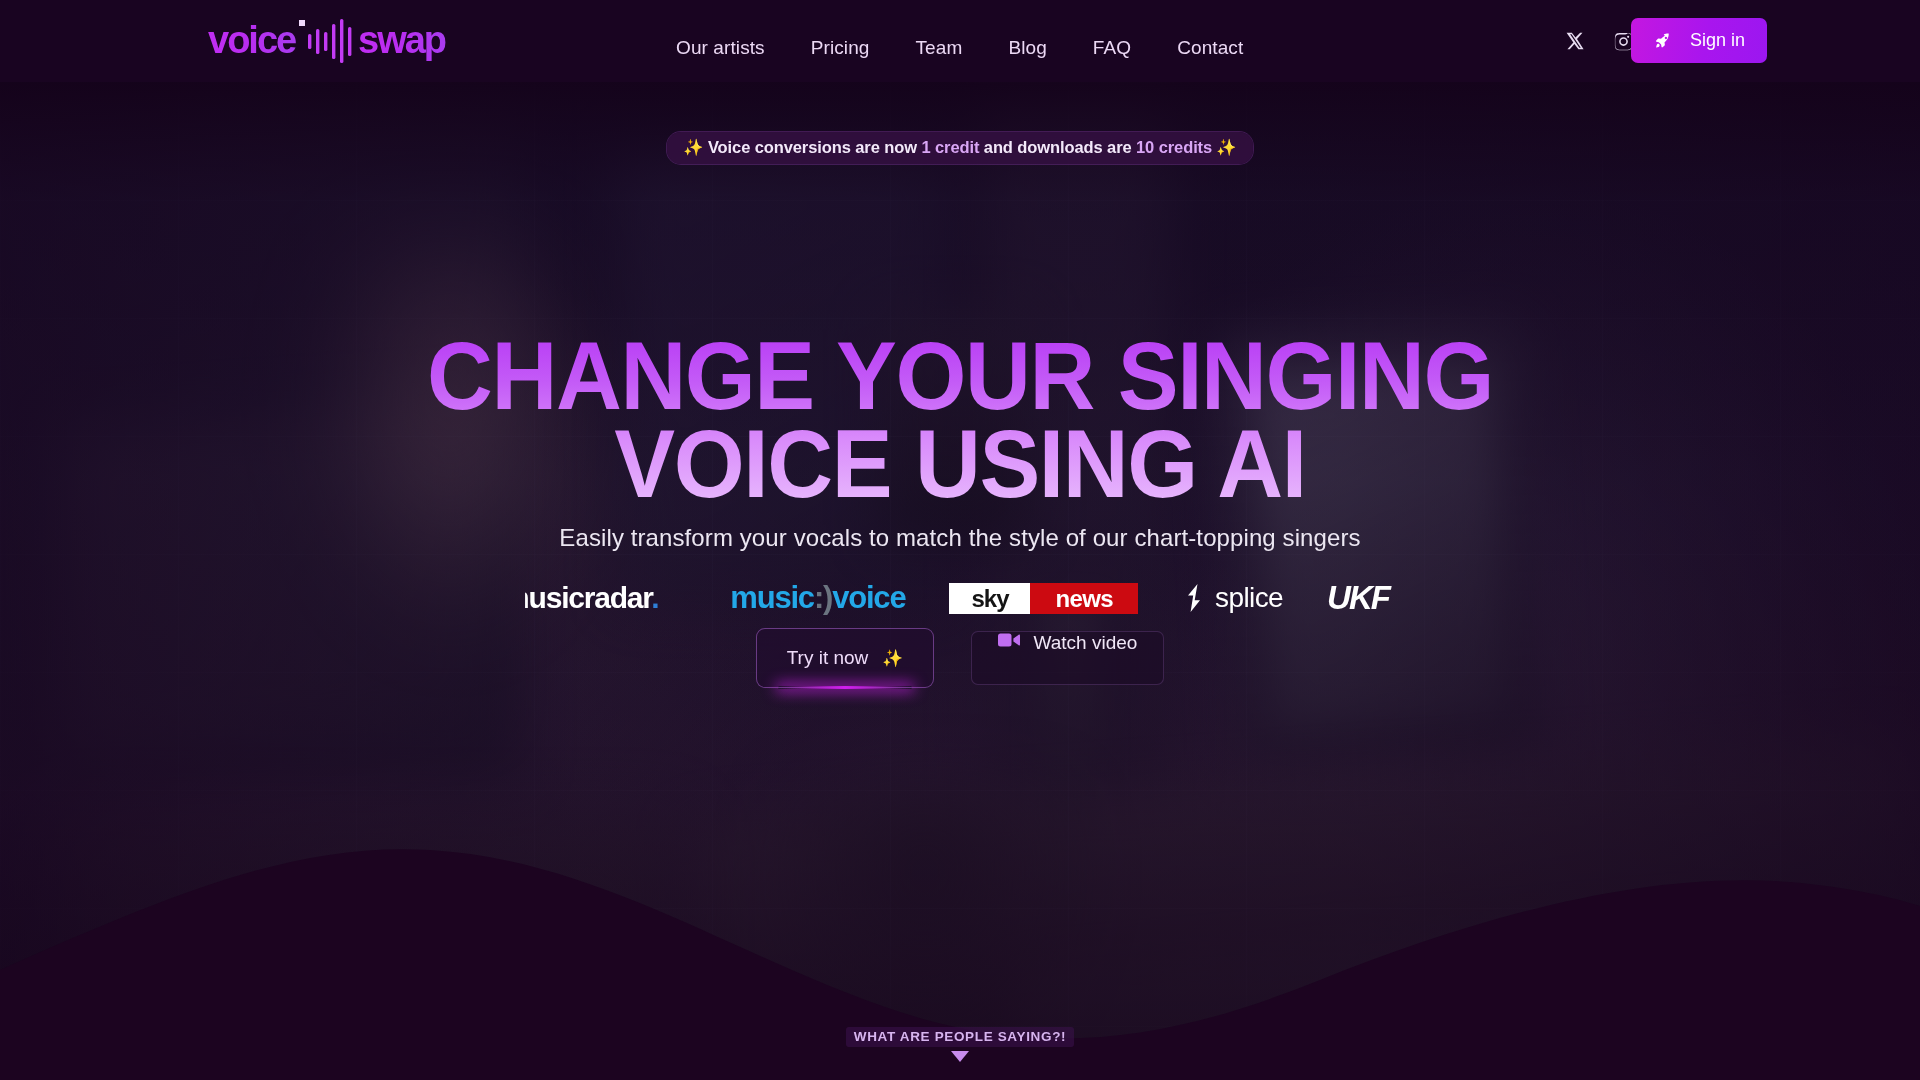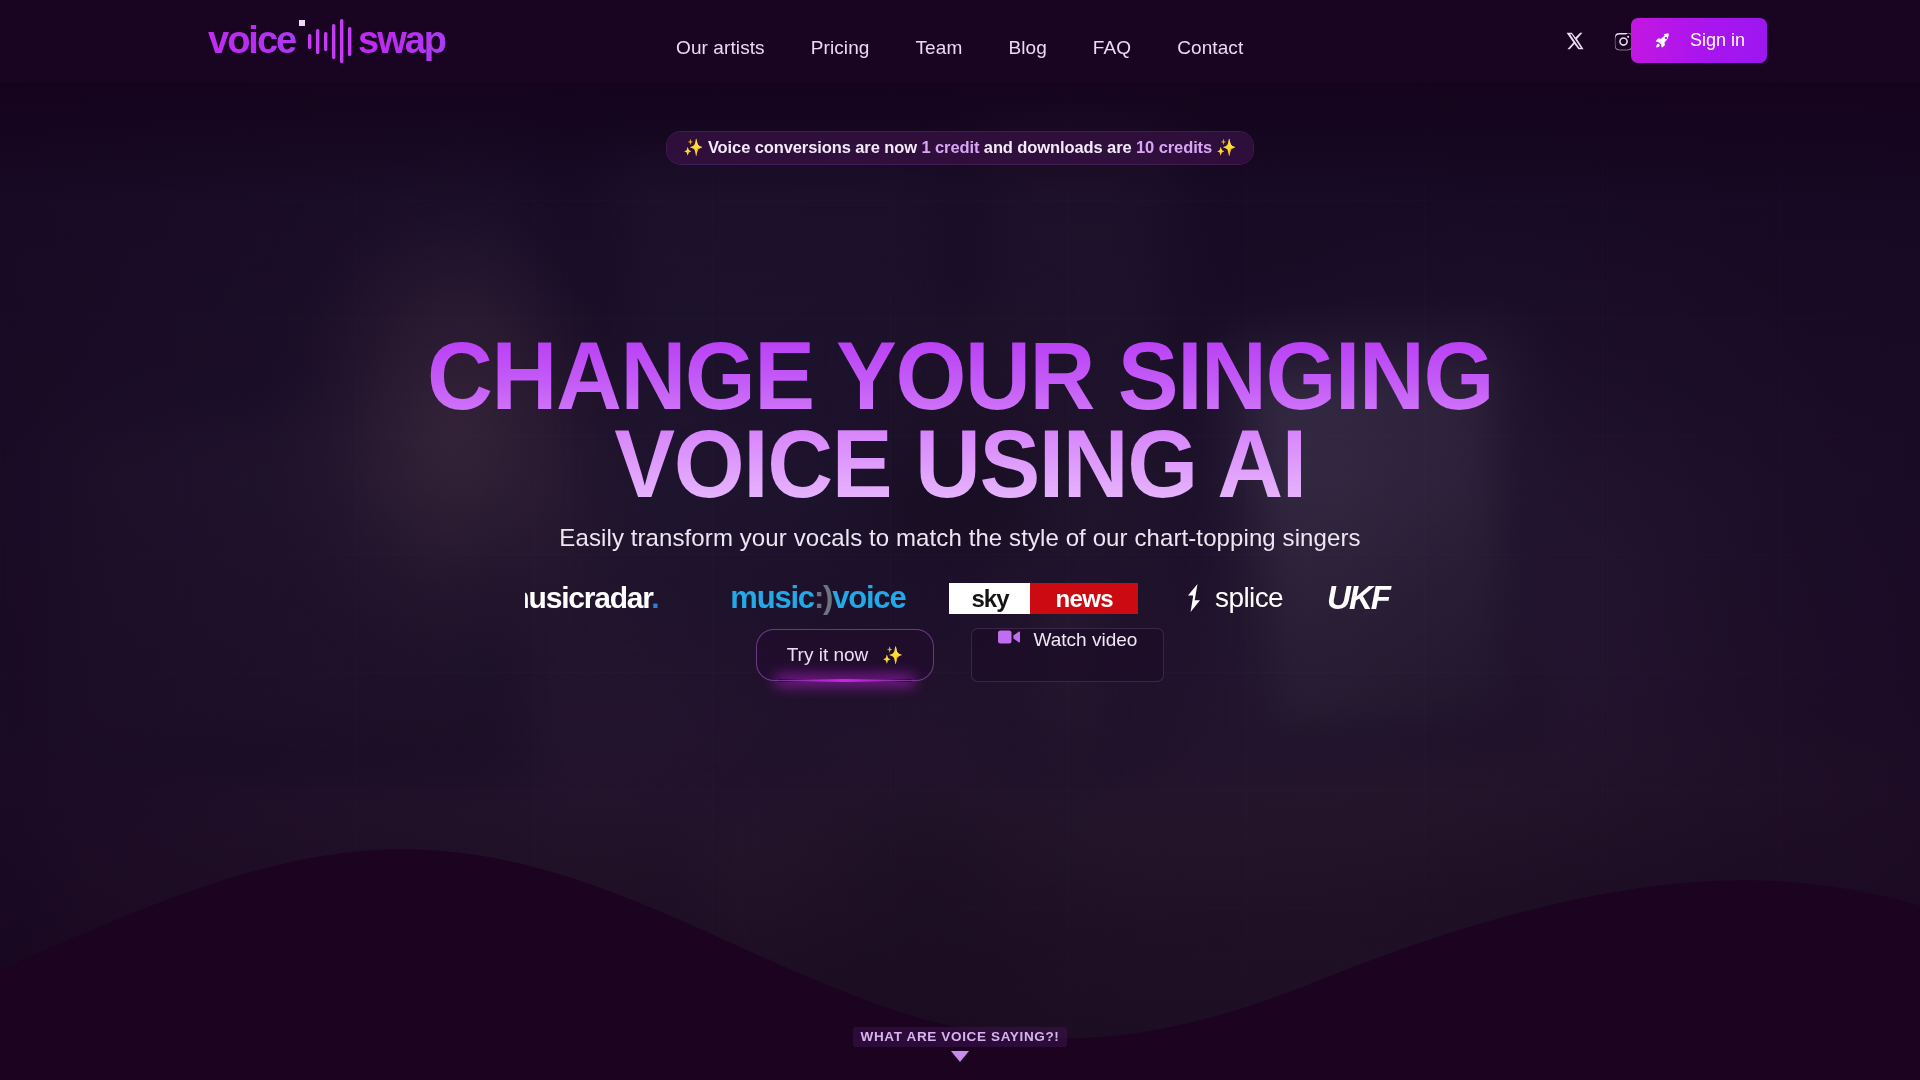--- a/index.html
+++ b/index.html
@@ -144,22 +144,22 @@
   .lg-splice { display:flex; align-items:center; gap:9px; color:#fff; font-size:28px; letter-spacing:-.6px; }
   .lg-ukf { font-size:33px; font-weight:bold; font-style:italic; color:#ffffff; letter-spacing:-2px;
             font-family:"Liberation Sans", sans-serif; }
 
   .ctas {
     position:absolute; left:0; top:546px; width:1920px;
     display:flex; align-items:center; justify-content:center; gap:37px;
   }
   .btn-try {
     position:relative;
-    height:52px; padding:0 30px; display:flex; align-items:center; gap:14px;
-    border:1px solid rgba(166,96,206,.55); border-radius:18px;
+    height:60px; padding:0 30px; display:flex; align-items:center; gap:14px;
+    border:1px solid rgba(166,96,206,.55); border-radius:9px;
     background:rgba(34,12,46,.60);
     color:#efdcfa; font-size:19px; font-family:"Liberation Sans", sans-serif;
     cursor:pointer; white-space:nowrap; overflow:visible;
   }
   .btn-try::after {
     content:""; position:absolute; left:12%; right:12%; bottom:-2px; height:3px;
     background:linear-gradient(90deg, rgba(197,23,224,0), #d21ff0 50%, rgba(197,23,224,0));
     box-shadow:0 0 14px 3px rgba(200,35,230,.75); border-radius:3px;
   }
   .btn-try .spark { color:#f7c948; font-size:17px; }
@@ -324,17 +324,17 @@
         <svg width="22" height="16" viewBox="0 0 22 16">
           <rect x="0" y="1.5" width="13.5" height="13" rx="2.5"></rect>
           <path d="M15.4 6.4 21 2.6c.5-.3 1 .05 1 .6v9.6c0 .55-.5.9-1 .6l-5.6-3.8V6.4Z"></path>
         </svg>
         <span>Watch video</span>
       </button>
     </div>
   </div>
 
   <div class="scroll-cue">
-    <span class="label">WHAT ARE VOICE SAYING?!</span>
+    <span class="label">WHAT ARE PEOPLE SAYING?!</span>
     <span class="arrow"></span>
   </div>
 
 </div>
 
 </body></html>

